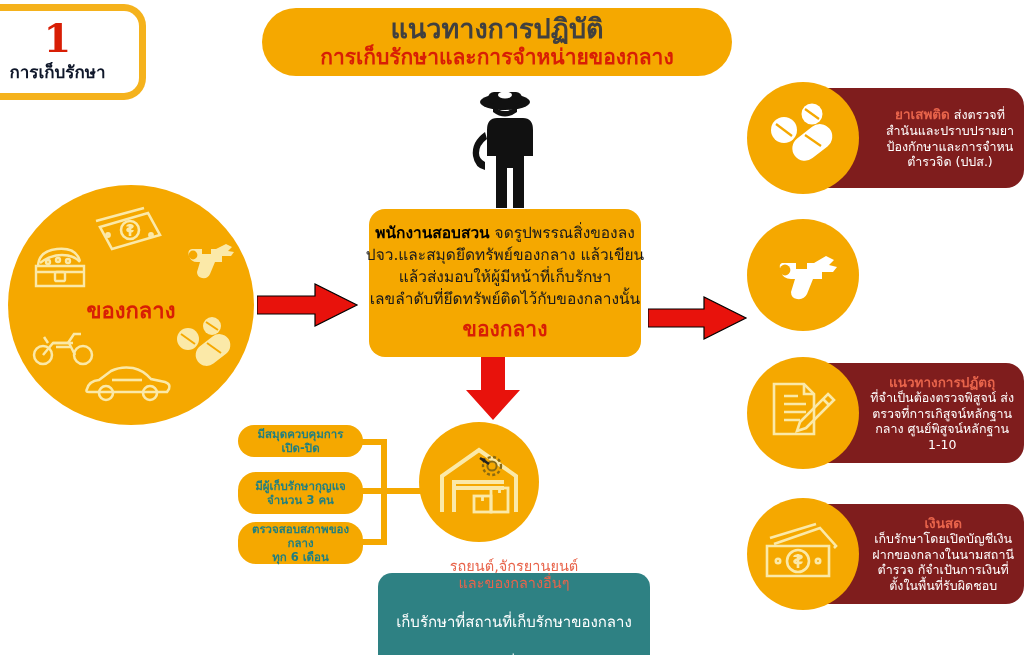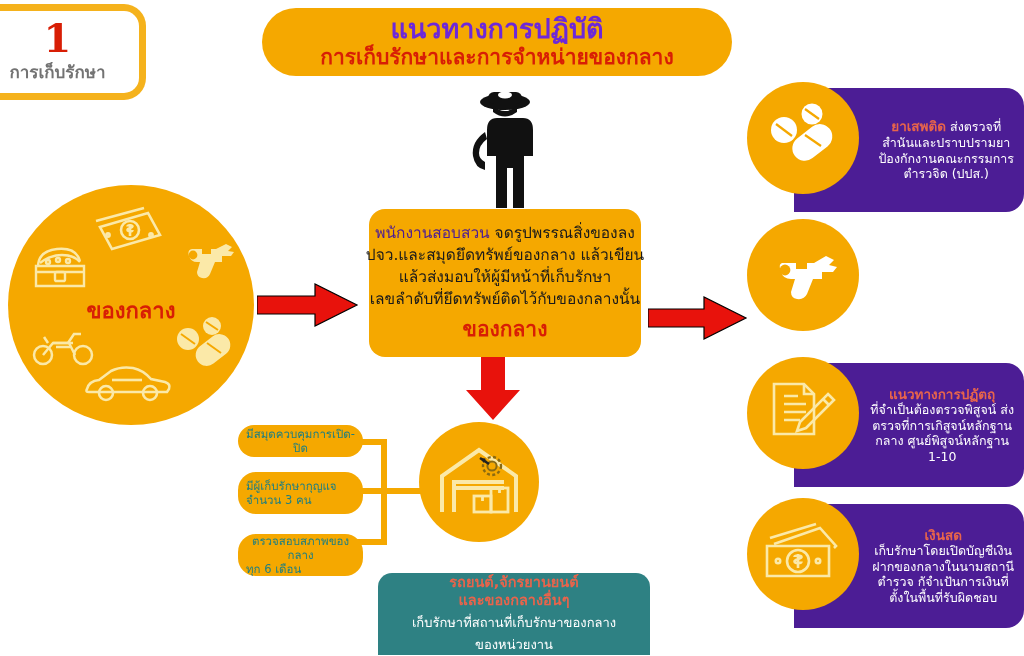--- a/index.html
+++ b/index.html
@@ -11,29 +11,29 @@
 
   
   .step-badge{
     position:absolute;left:-24px;top:4px;width:170px;height:96px;
     border:7px solid #F5B21C;border-left:none;
     border-radius:0 22px 22px 0;background:#fff;
     display:flex;flex-direction:column;align-items:center;justify-content:center;
     box-sizing:border-box;
   }
   .step-num{font-size:40px;font-weight:bold;color:#D81E05;line-height:0.95;font-family:"DejaVu Serif","Liberation Serif",serif;}
-  .step-label{font-size:17px;font-weight:bold;color:#737373;margin-top:1px;}
+  .step-label{font-size:17px;font-weight:bold;color:#0f172a;margin-top:1px;}
 
   
   .title-pill{
     position:absolute;left:262px;top:8px;width:470px;height:68px;
     background:#F5A800;border-radius:34px;
     display:flex;flex-direction:column;align-items:center;justify-content:center;
   }
-  .title-l1{font-size:27px;font-weight:bold;color:#6d28d9;line-height:1.05;}
+  .title-l1{font-size:27px;font-weight:bold;color:#404040;line-height:1.05;}
   .title-l2{font-size:21px;font-weight:bold;color:#D81E05;line-height:1.15;margin-top:1px;}
 
   
   .left-circle{
     position:absolute;left:8px;top:185px;width:246px;height:240px;
     background:#F5A800;border-radius:50%;
   }
   .left-circle .lbl{
     position:absolute;left:0;right:0;top:108px;text-align:center;
     font-size:22px;font-weight:bold;color:#D81E05;
@@ -45,67 +45,67 @@
   .officer{position:absolute;left:455px;top:88px;width:100px;height:126px;}
 
   
   .center-box{
     position:absolute;left:369px;top:209px;width:272px;height:148px;
     background:#F5A800;border-radius:16px;
     display:flex;flex-direction:column;align-items:center;justify-content:center;
     padding:4px 10px;box-sizing:border-box;
   }
   .cb-line{font-size:15.5px;color:#1a1a1a;line-height:1.42;text-align:center;white-space:nowrap;}
-  .cb-line .hl{color:#4c1d95;font-weight:normal;}
+  .cb-line .hl{color:#000000;font-weight:bold;}
   .cb-big{font-size:21px;font-weight:bold;color:#D81E05;margin-top:2px;}
 
   
   .arrow{position:absolute;}
 
   
   .rcard{position:absolute;left:747px;width:277px;height:112px;}
   .rcard .panel{
-    position:absolute;left:47px;top:6px;right:0;height:124px;
-    background:#4c1d95;border-radius:0 18px 18px 0;
+    position:absolute;left:47px;top:6px;right:0;height:100px;
+    background:#7f1d1d;border-radius:0 18px 18px 0;
     display:flex;align-items:center;justify-content:flex-end;
     padding:4px 10px 4px 72px;box-sizing:border-box;
   }
   .rcard .circle{
     position:absolute;left:0;top:0;width:112px;height:112px;
     background:#F5A800;border-radius:50%;
     display:flex;align-items:center;justify-content:center;
   }
   .rtext{text-align:center;color:#ffffff;font-size:12.5px;line-height:1.24;}
   .rtext .hd{color:#E8644B;font-weight:bold;font-size:13.5px;}
 
   
   .pill{
     position:absolute;background:#F5A800;border-radius:18px;
-    display:flex;align-items:flex-start;justify-content:center;
-    text-align:center;color:#1F7F80;font-weight:normal;font-size:11.5px;
+    display:flex;align-items:center;justify-content:center;
+    text-align:center;color:#1F7F80;font-weight:bold;font-size:11.5px;
     line-height:1.22;padding:2px 8px;box-sizing:border-box;
   }
   .bracket{position:absolute;}
 
   
   .wh-circle{
     position:absolute;left:419px;top:422px;width:120px;height:120px;
     background:#F5A800;border-radius:50%;
     display:flex;align-items:center;justify-content:center;
   }
 
   
   .bottom-box{
     position:absolute;left:378px;top:573px;width:272px;height:82px;
     background:#2E8183;border-radius:14px 14px 0 0;
     display:flex;flex-direction:column;align-items:center;justify-content:center;
     padding:4px 8px;box-sizing:border-box;
   }
-  .bb-hd{color:#E8644B;font-weight:bold;font-size:14.5px;line-height:1.2;text-align:center;}
-  .bb-tx{color:#ffffff;font-size:13px;line-height:1.25;text-align:left;margin-top:6px;}
+  .bb-hd{color:#E8644B;font-weight:normal;font-size:14.5px;line-height:1.2;text-align:center;}
+  .bb-tx{color:#ffffff;font-size:15px;line-height:1.25;text-align:left;margin-top:20px;}
 </style>
 </head>
 <body>
 
 <div class="canvas">
 
   <div class="step-badge">
     <div class="step-num">1</div>
     <div class="step-label">การเก็บรักษา</div>
   </div>
@@ -230,21 +230,21 @@
     <div class="cb-line">แล้วส่งมอบให้ผู้มีหน้าที่เก็บรักษา</div>
     <div class="cb-line">เลขลำดับที่ยึดทรัพย์ติดไว้กับของกลางนั้น</div>
     <div class="cb-big">ของกลาง</div>
   </div>
 
   <div class="rcard" style="top:82px;">
     <div class="panel">
       <div class="rtext">
         <div><span class="hd">ยาเสพติด</span><span> ส่งตรวจที่</span></div>
         <div>สำนันและปราบปรามยา</div>
-        <div>ป้องกักงานคณะกรรมการ</div>
+        <div>ป้องกักษาและการจำหน</div>
         <div>ตำรวจิด (ปปส.)</div>
       </div>
     </div>
     <div class="circle">
       <span>
         <svg width="72" height="66" viewBox="0 0 72 66">
           <g fill="#ffffff">
             <circle cx="17" cy="27" r="13"></circle>
             <circle cx="45" cy="11" r="10.5"></circle>
             <rect x="23" y="27" width="44" height="25" rx="12.5" transform="rotate(-38 45 39)"></rect>
@@ -339,21 +339,21 @@
     </svg>
   </div>
 
   <div class="pill" style="left:238px;top:425px;width:125px;height:32px;">
     <span>มีสมุดควบคุมการเปิด-ปิด</span>
   </div>
   <div class="pill" style="left:238px;top:472px;width:125px;height:42px;flex-direction:column;">
     <span>มีผู้เก็บรักษากุญแจ</span>
     <span>จำนวน 3 คน</span>
   </div>
-  <div class="pill" style="left:238px;top:522px;width:125px;height:42px;flex-direction:column;margin-top:12px;">
+  <div class="pill" style="left:238px;top:522px;width:125px;height:42px;flex-direction:column;">
     <span>ตรวจสอบสภาพของกลาง</span>
     <span>ทุก 6 เดือน</span>
   </div>
 
   <div class="wh-circle">
     <span>
       <svg width="86" height="80" viewBox="0 0 86 80">
         <g fill="none" stroke="#FBE9A8" stroke-width="4">
           <path d="M6 72 v-36 l37 -26 l37 26 v36"></path>
           <path d="M18 72 v-30 h50"></path>

